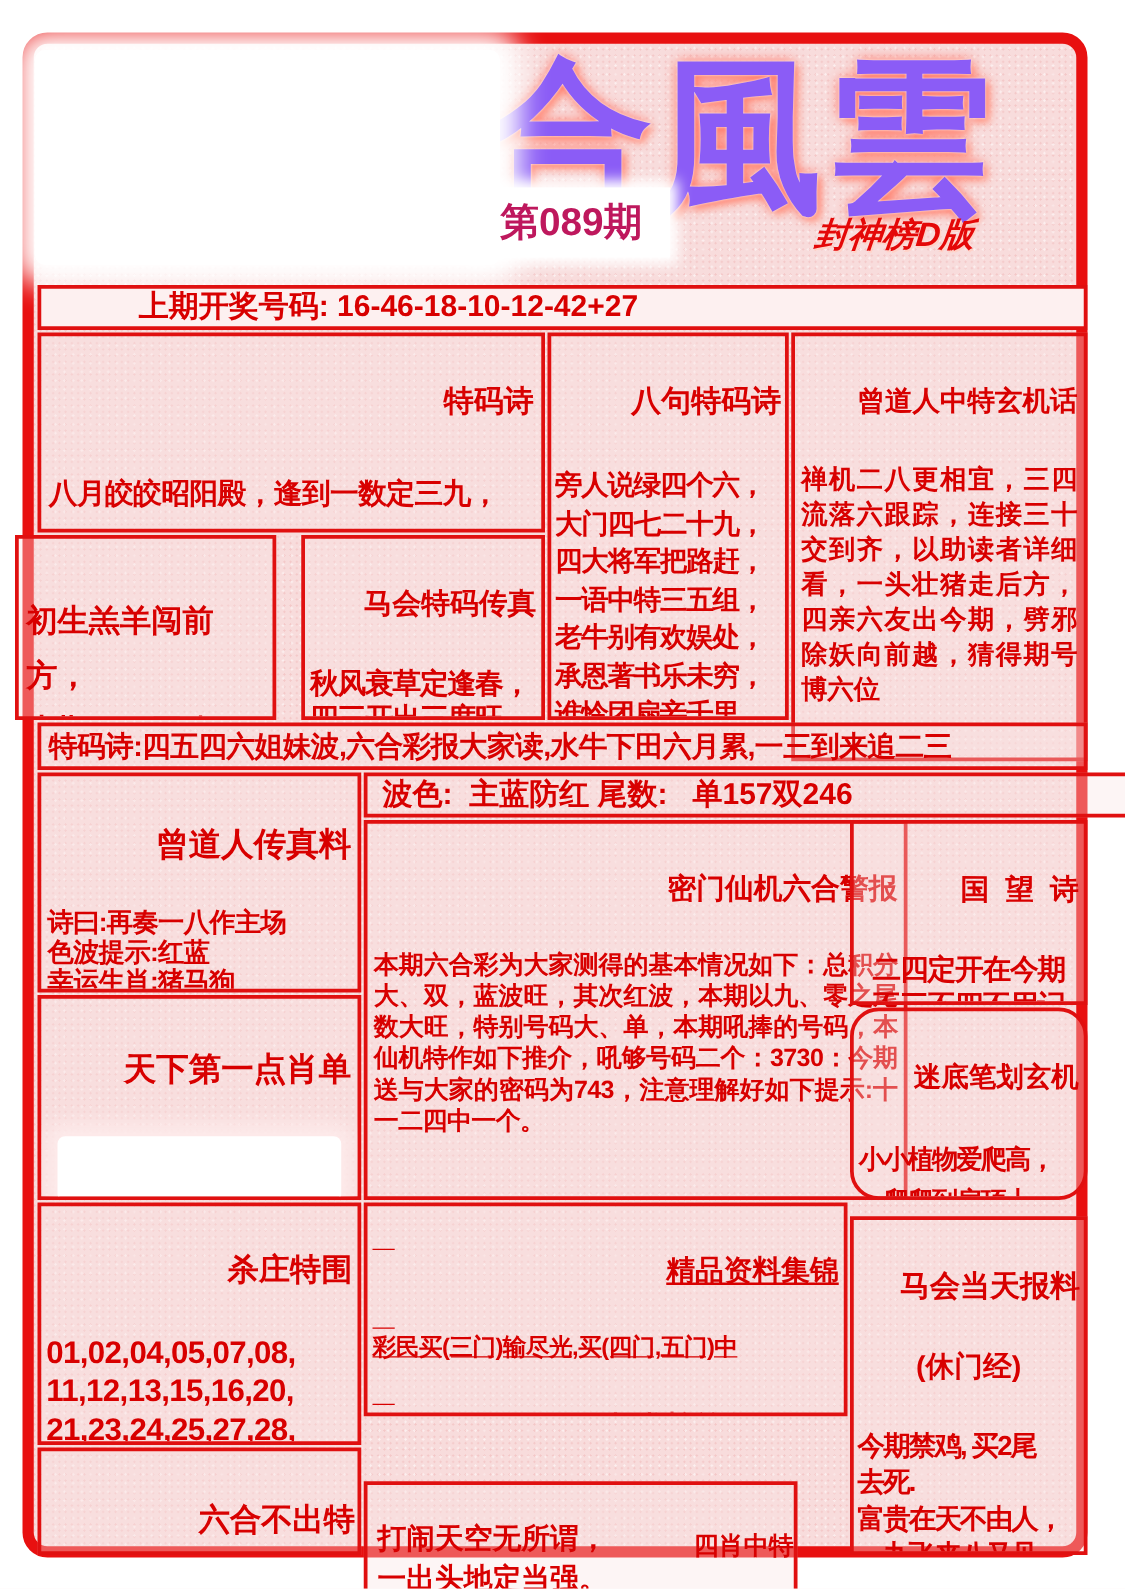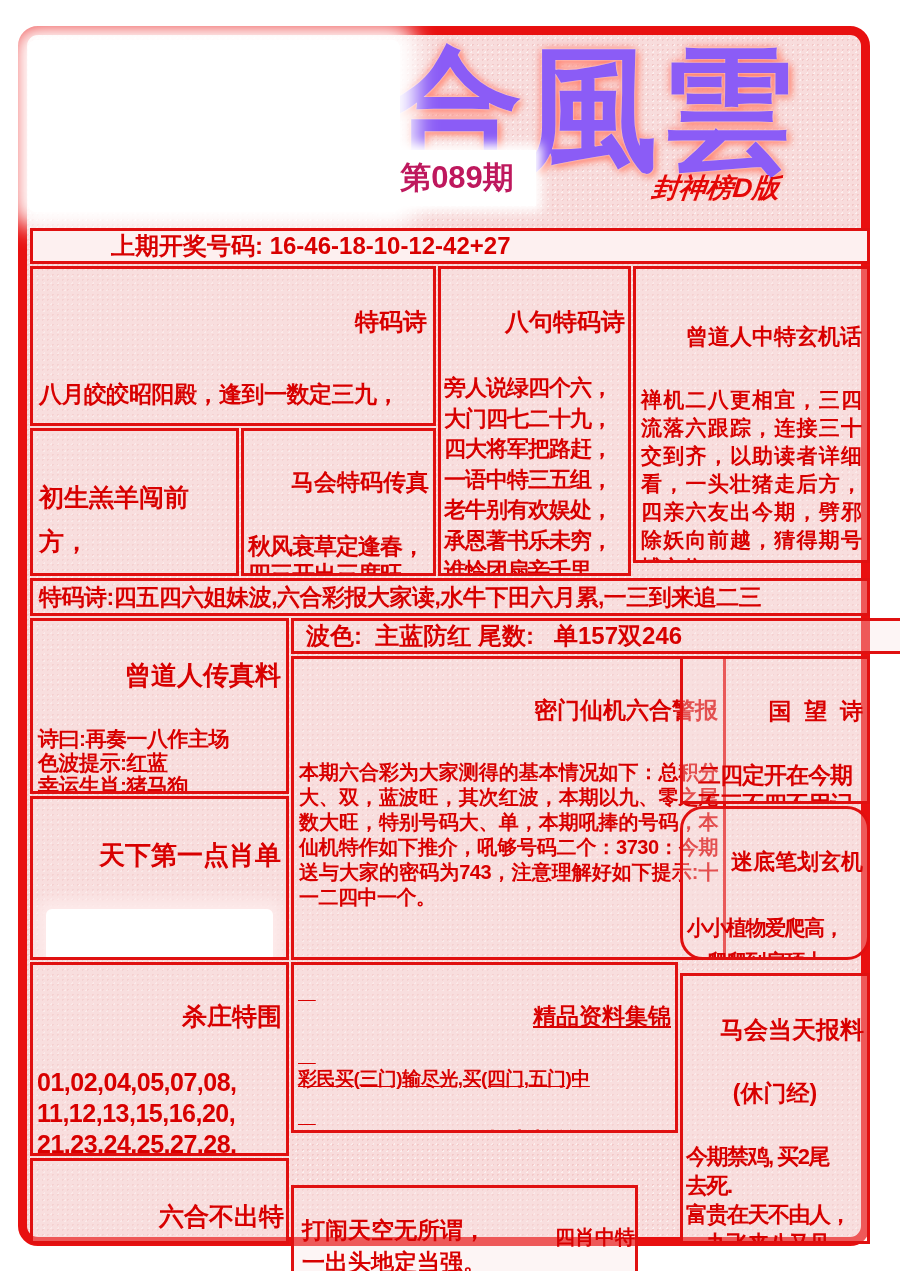--- a/index.html
+++ b/index.html
@@ -44,29 +44,29 @@
     position:absolute;left:652px;top:170px;font-size:27px;font-weight:bold;
     font-style:italic;color:#e40808;transform:skewX(-6deg);
     text-shadow:1px 1px 0 #ffd2c8;white-space:nowrap;
   }
   .hdr{left:30px;top:228px;width:840px;height:36px;background:#fdf0f0;
     font-size:24px;line-height:30px;padding-left:78px;}
   .banner{left:30px;top:578px;width:840px;height:38px;font-size:23px;
     line-height:32px;padding-left:6px;letter-spacing:-0.5px;}
   .tema{left:30px;top:266px;width:406px;height:160px;padding:2px 6px;}
   .tema .ln{font-size:23px;line-height:42px;letter-spacing:-0.5px;}
-  .lverse{left:30px;top:428px;width:209px;height:148px;padding:8px 6px;}
+  .lverse{left:12px;top:428px;width:209px;height:148px;padding:8px 6px;}
   .lverse .ln{font-size:25px;line-height:44px;}
   .machuan{left:241px;top:428px;width:195px;height:148px;padding:2px 4px;}
   .machuan .bt{font-size:23px;line-height:27px;}
   .machuan .ln{font-size:23px;line-height:28px;letter-spacing:-1px;}
   .eight{left:438px;top:266px;width:193px;height:310px;padding:2px 3px;}
   .eight .bt{font-size:24px;line-height:30px;}
   .eight .ln{font-size:22px;line-height:30.5px;letter-spacing:-1px;}
-  .zeng{left:633px;top:266px;width:237px;height:297px;padding:18px 5px;}
+  .zeng{left:633px;top:266px;width:237px;height:343px;padding:2px 5px;}
   .zeng .bt{font-size:22px;line-height:27px;}
   .zeng .body{font-size:21px;line-height:28px;text-align:justify;}
   .chuanzhen{left:30px;top:618px;width:259px;height:176px;padding:2px 5px;}
   .chuanzhen .bt{font-size:26px;line-height:32px;}
   .chuanzhen .ln{font-size:21px;line-height:23.5px;letter-spacing:-0.5px;}
   .bose{left:291px;top:618px;width:665px;height:36px;font-size:24px;
     line-height:30px;padding-left:12px;}
   .mimen{left:291px;top:656px;width:435px;height:304px;padding:2px 5px;}
   .mimen .bt{font-size:23px;line-height:27px;}
   .mimen .body{font-size:20px;line-height:25px;text-align:justify;letter-spacing:-0.5px;}

